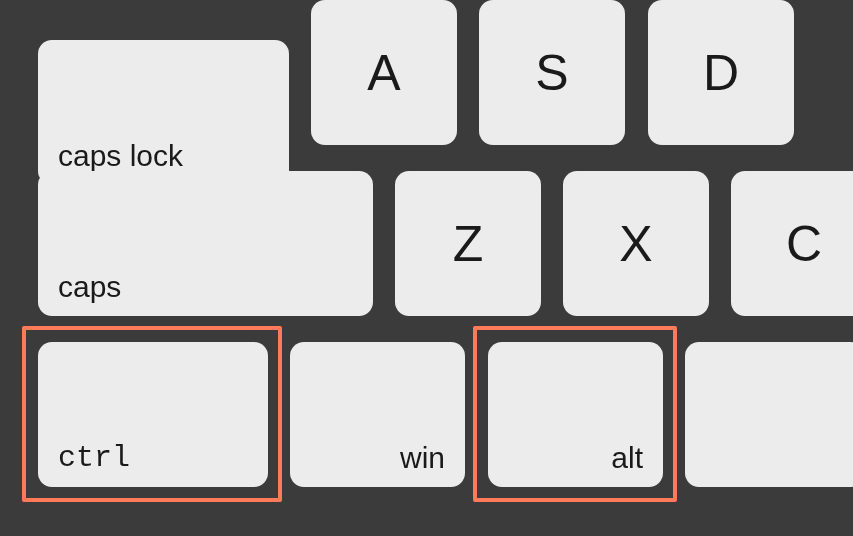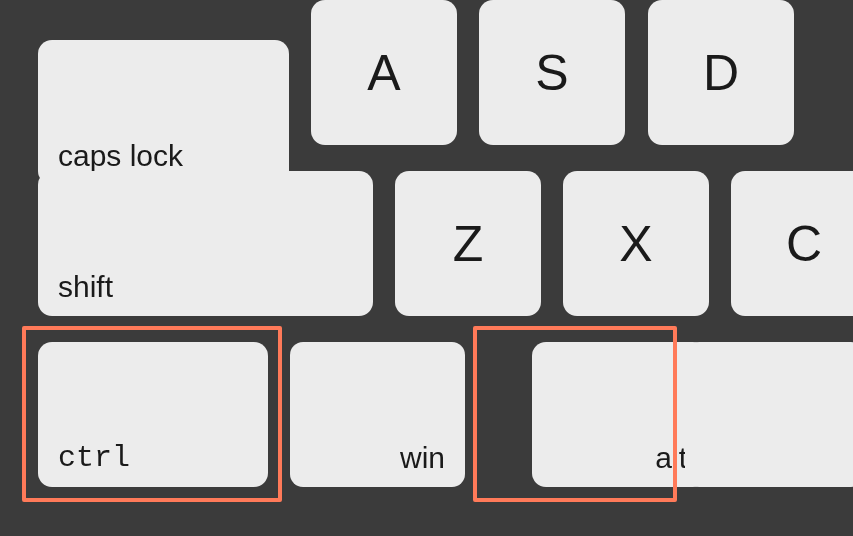--- a/index.html
+++ b/index.html
@@ -63,39 +63,39 @@
     <span class="label-center">A</span>
   </div>
   <div class="key" style="left:479px; top:0px; width:146px; height:145px;">
     <span class="label-center">S</span>
   </div>
   <div class="key" style="left:648px; top:0px; width:146px; height:145px;">
     <span class="label-center">D</span>
   </div>
 
   <div class="key" style="left:38px; top:171px; width:335px; height:145px;">
-    <span class="label-bottom-left">shift</span>
+    <span class="label-bottom-left">caps</span>
   </div>
   <div class="key" style="left:395px; top:171px; width:146px; height:145px;">
     <span class="label-center">Z</span>
   </div>
   <div class="key" style="left:563px; top:171px; width:146px; height:145px;">
     <span class="label-center">X</span>
   </div>
   <div class="key" style="left:731px; top:171px; width:146px; height:145px;">
     <span class="label-center">C</span>
   </div>
 
   <div class="key" style="left:38px; top:342px; width:230px; height:145px;font-family:Liberation Mono, monospace;">
     <span class="label-bottom-left">ctrl</span>
   </div>
-  <div class="key" style="left:290px; top:342px; width:175px; height:145px;border-radius:13px;">
+  <div class="key" style="left:290px; top:342px; width:175px; height:145px;">
     <span class="label-bottom-right">win</span>
   </div>
-  <div class="key" style="left:488px; top:342px; width:175px; height:145px;margin-left:44px;">
+  <div class="key" style="left:488px; top:342px; width:175px; height:145px;">
     <span class="label-bottom-right">alt</span>
   </div>
   <div class="key" style="left:685px; top:342px; width:180px; height:145px;"></div>
 
   <div class="hl" style="left:22px; top:326px; width:260px; height:176px;"></div>
   <div class="hl" style="left:473px; top:326px; width:204px; height:176px;"></div>
 
 </div>
 
 </body></html>

